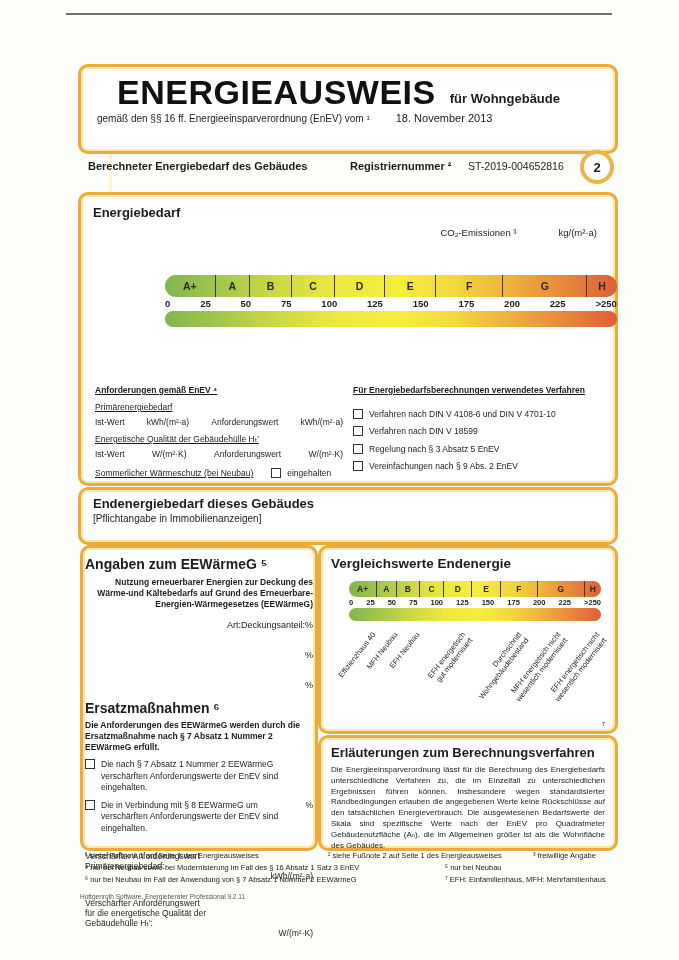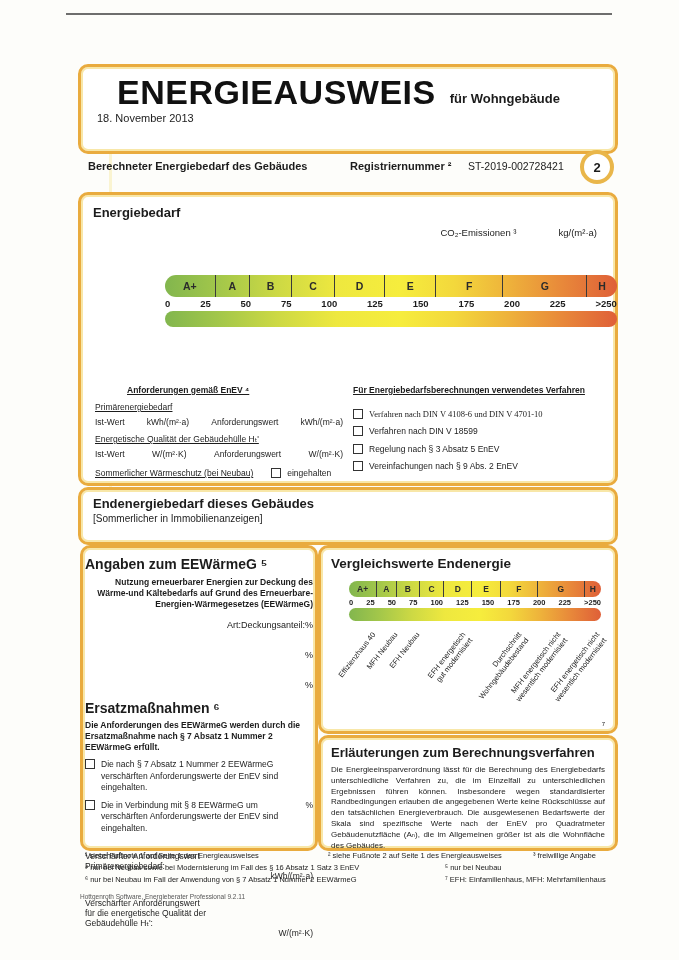--- a/index.html
+++ b/index.html
@@ -83,29 +83,30 @@
   <div class="scan-top-line"></div>
   <div class="crease"></div>
 
   <div class="gbox" style="left:78px;top:64px;width:534px;height:84px;">
     <div class="hdr-inner">
       <div class="title-row">
         <span class="doc-title">ENERGIEAUSWEIS</span>
         <span class="doc-sub">für Wohngebäude</span>
       </div>
       <div class="law-row">
+        <span class="law-line">gemäß den §§ 16 ff. Energieeinsparverordnung (EnEV) vom ¹</span>
         <span class="issue-date">18. November 2013</span>
       </div>
     </div>
   </div>
 
   <div class="meta-row">
     <span>Berechneter Energiebedarf des Gebäudes</span>
     <span class="reg-label">Registriernummer ²</span>
-    <span class="reg-value">ST-2019-002728421</span>
+    <span class="reg-value">ST-2019-004652816</span>
   </div>
   <div class="badge">2</div>
 
   <div class="gbox" style="left:78px;top:192px;width:534px;height:288px;">
     <div style="padding:8px 12px;">
       <span class="box-title">Energiebedarf</span>
     </div>
     <div class="co2-row">
       <span>CO₂-Emissionen ³</span>
       <span>kg/(m²·a)</span>
@@ -133,21 +134,21 @@
         <span>150</span>
         <span>175</span>
         <span>200</span>
         <span>225</span>
         <span>&gt;250</span>
       </div>
       <div class="gradbar"></div>
     </div>
 
     <div class="anf-col">
-      <div class="uline" style="font-weight:bold;margin-left:32px;">Anforderungen gemäß EnEV ⁴</div>
+      <div class="uline" style="font-weight:bold;">Anforderungen gemäß EnEV ⁴</div>
       <div class="uline" style="margin-top:7px;">Primärenergiebedarf</div>
       <div class="vrow">
         <span>Ist-Wert</span>
         <span>kWh/(m²·a)</span>
         <span>Anforderungswert</span>
         <span>kWh/(m²·a)</span>
       </div>
       <div class="uline" style="margin-top:7px;">Energetische Qualität der Gebäudehülle Hₜ'</div>
       <div class="vrow">
         <span>Ist-Wert</span>
@@ -157,21 +158,21 @@
       </div>
       <div style="margin-top:9px;display:flex;align-items:center;gap:18px;">
         <span class="uline">Sommerlicher Wärmeschutz (bei Neubau)</span>
         <span class="cb"></span>
         <span style="margin-left:-12px;">eingehalten</span>
       </div>
     </div>
 
     <div class="verf-col">
       <div class="uline" style="font-weight:bold;">Für Energiebedarfsberechnungen verwendetes Verfahren</div>
-      <div class="chk-row" style="margin-top:14px;font-family:Liberation Serif, serif;">
+      <div class="chk-row" style="margin-top:14px;">
         <span class="cb"></span>
         <span>Verfahren nach DIN V 4108-6 und DIN V 4701-10</span>
       </div>
       <div class="chk-row">
         <span class="cb"></span>
         <span>Verfahren nach DIN V 18599</span>
       </div>
       <div class="chk-row">
         <span class="cb"></span>
         <span>Regelung nach § 3 Absatz 5 EnEV</span>
@@ -179,21 +180,21 @@
       <div class="chk-row">
         <span class="cb"></span>
         <span>Vereinfachungen nach § 9 Abs. 2 EnEV</span>
       </div>
     </div>
   </div>
 
   <div class="gbox" style="left:78px;top:487px;width:534px;height:52px;">
     <div style="padding:6px 12px;">
       <div class="box-title">Endenergiebedarf dieses Gebäudes</div>
-      <div style="font-size:10px;margin-top:2px;">[Sommerlicher in Immobilienanzeigen]</div>
+      <div style="font-size:10px;margin-top:2px;">[Pflichtangabe in Immobilienanzeigen]</div>
     </div>
   </div>
 
   <div class="gbox" style="left:80px;top:545px;width:232px;height:300px;">
     <div style="padding:8px 2px;">
       <div style="font-size:14px;font-weight:bold;">Angaben zum EEWärmeG ⁵</div>
       <div class="small" style="font-weight:bold;margin-top:5px;line-height:1.3;text-align:right;">Nutzung erneuerbarer Energien zur Deckung des Wärme-und Kältebedarfs auf Grund des Erneuerbare-Energien-Wärmegesetzes (EEWärmeG)</div>
       <div style="display:flex;justify-content:flex-end;font-size:9px;margin-top:10px;">
         <span>Art:</span>
         <span>Deckungsanteil:</span>

